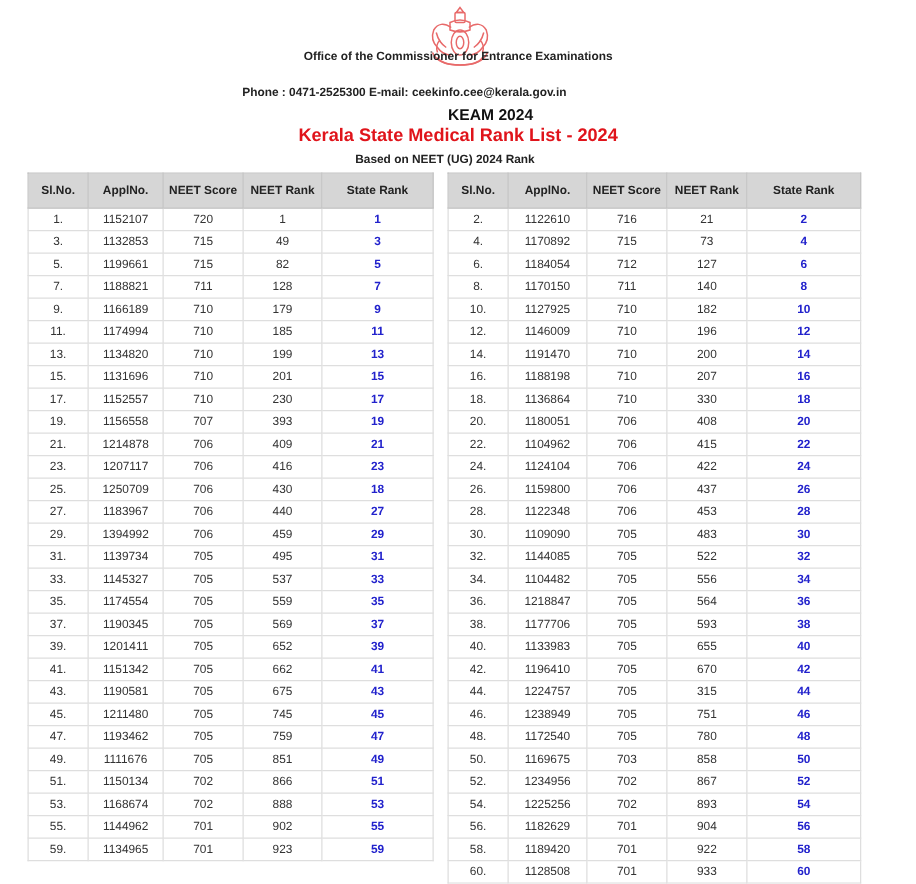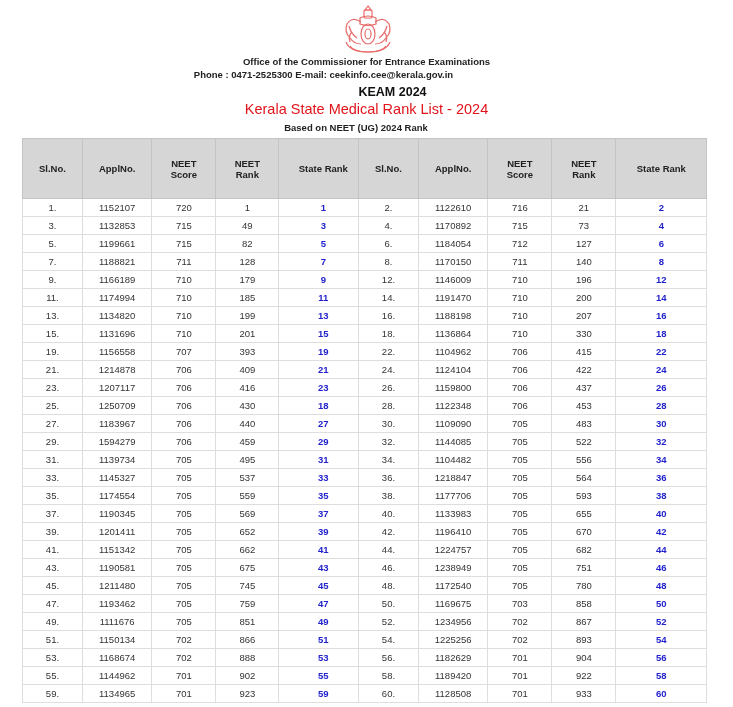--- a/index.html
+++ b/index.html
@@ -1,34 +1,34 @@
 <!DOCTYPE html>
 <html><head>
 <meta charset="utf-8">
 <style>
   html, body { margin: 0; padding: 0; background: #ffffff; }
   body { width: 733px; height: 707px; overflow: hidden; position: relative;
          font-family: "Liberation Sans", sans-serif; color: #222; }
   .header { position: absolute; left: 0; top: 0; width: 733px; text-align: center; }
   .emblem { position: absolute; left: 340px; top: 2px; width: 56px; height: 54px; }
-  .office { position: absolute; top: 56px; width: 733px; text-align: center;
+  .office { position: absolute; top: 40px; width: 733px; text-align: center;
             font-size: 9.5px; font-weight: bold; color: #222; }
   .phone { position: absolute; top: 69px; width: 647px; text-align: center;
            font-size: 9.5px; font-weight: bold; color: #222; }
   .keam { position: absolute; top: 85px; width: 733px; text-align: center;
           font-size: 12.5px; font-weight: bold; color: #111; padding-left: 26px; }
   .list-title { position: absolute; top: 101px; width: 733px; text-align: center;
-                font-size: 14.5px; font-weight: normal; color: #e0141b; }
+                font-size: 14.5px; font-weight: bold; color: #e0141b; }
   .based { position: absolute; top: 122px; width: 712px; text-align: center;
            font-size: 9.5px; font-weight: bold; color: #222; }
 
   table.rank { position: absolute; top: 138px; border-collapse: collapse;
                font-size: 9.5px; table-layout: fixed; }
   table.rank th { background: #d6d6d6; font-weight: bold; color: #222;
-                  height: 27px; border: 1px solid #c4c4c4; padding: 16px; text-align: center; }
+                  height: 27px; border: 1px solid #c4c4c4; padding: 0; text-align: center; }
   table.rank td { height: 17px; border: 1px solid #dedede; padding: 0; text-align: center;
                   color: #333; background: #fff; }
   table.rank td.sr { color: #2222cc; font-weight: bold; }
   #tbl-left { left: 22px; }
   #tbl-right { left: 358px; }
 </style>
 </head>
 <body>
 
 <div class="header">
@@ -122,20 +122,27 @@
         <td class="sr">13</td>
       </tr>
       <tr>
         <td>15.</td>
         <td>1131696</td>
         <td>710</td>
         <td>201</td>
         <td class="sr">15</td>
       </tr>
       <tr>
+        <td>17.</td>
+        <td>1152557</td>
+        <td>710</td>
+        <td>230</td>
+        <td class="sr">17</td>
+      </tr>
+      <tr>
         <td>19.</td>
         <td>1156558</td>
         <td>707</td>
         <td>393</td>
         <td class="sr">19</td>
       </tr>
       <tr>
         <td>21.</td>
         <td>1214878</td>
         <td>706</td>
@@ -158,21 +165,21 @@
       </tr>
       <tr>
         <td>27.</td>
         <td>1183967</td>
         <td>706</td>
         <td>440</td>
         <td class="sr">27</td>
       </tr>
       <tr>
         <td>29.</td>
-        <td>1594279</td>
+        <td>1394992</td>
         <td>706</td>
         <td>459</td>
         <td class="sr">29</td>
       </tr>
       <tr>
         <td>31.</td>
         <td>1139734</td>
         <td>705</td>
         <td>495</td>
         <td class="sr">31</td>
@@ -311,20 +318,27 @@
         <td class="sr">6</td>
       </tr>
       <tr>
         <td>8.</td>
         <td>1170150</td>
         <td>711</td>
         <td>140</td>
         <td class="sr">8</td>
       </tr>
       <tr>
+        <td>10.</td>
+        <td>1127925</td>
+        <td>710</td>
+        <td>182</td>
+        <td class="sr">10</td>
+      </tr>
+      <tr>
         <td>12.</td>
         <td>1146009</td>
         <td>710</td>
         <td>196</td>
         <td class="sr">12</td>
       </tr>
       <tr>
         <td>14.</td>
         <td>1191470</td>
         <td>710</td>
@@ -339,20 +353,27 @@
         <td class="sr">16</td>
       </tr>
       <tr>
         <td>18.</td>
         <td>1136864</td>
         <td>710</td>
         <td>330</td>
         <td class="sr">18</td>
       </tr>
       <tr>
+        <td>20.</td>
+        <td>1180051</td>
+        <td>706</td>
+        <td>408</td>
+        <td class="sr">20</td>
+      </tr>
+      <tr>
         <td>22.</td>
         <td>1104962</td>
         <td>706</td>
         <td>415</td>
         <td class="sr">22</td>
       </tr>
       <tr>
         <td>24.</td>
         <td>1124104</td>
         <td>706</td>
@@ -419,21 +440,21 @@
         <td>42.</td>
         <td>1196410</td>
         <td>705</td>
         <td>670</td>
         <td class="sr">42</td>
       </tr>
       <tr>
         <td>44.</td>
         <td>1224757</td>
         <td>705</td>
-        <td>682</td>
+        <td>315</td>
         <td class="sr">44</td>
       </tr>
       <tr>
         <td>46.</td>
         <td>1238949</td>
         <td>705</td>
         <td>751</td>
         <td class="sr">46</td>
       </tr>
       <tr>

